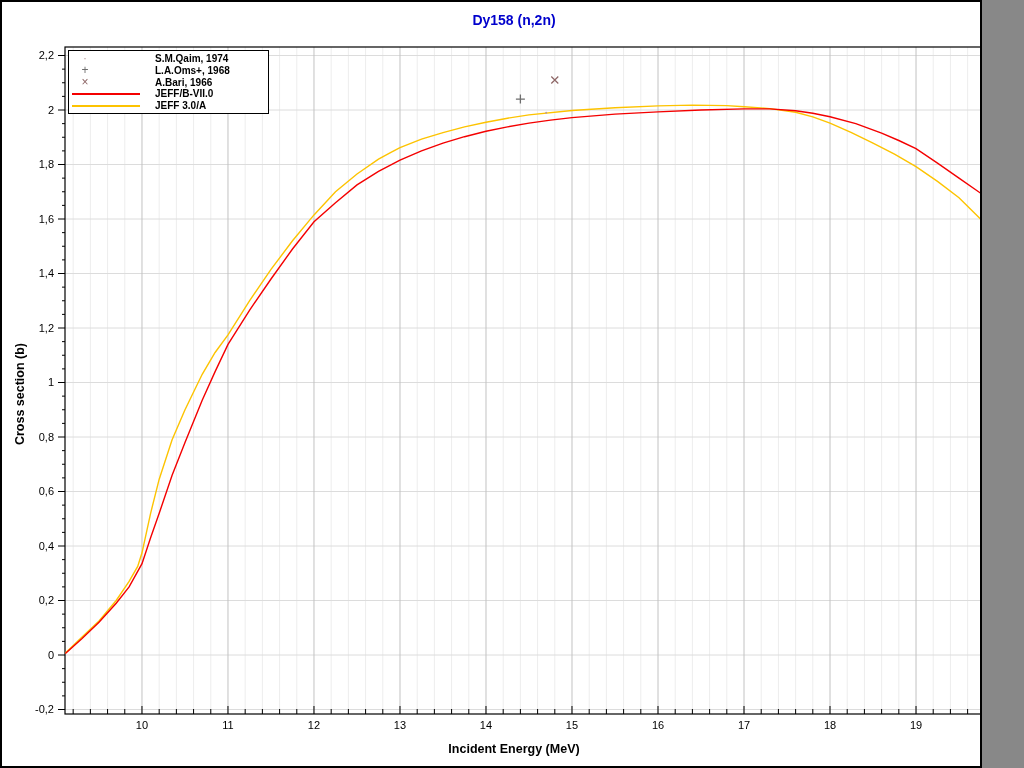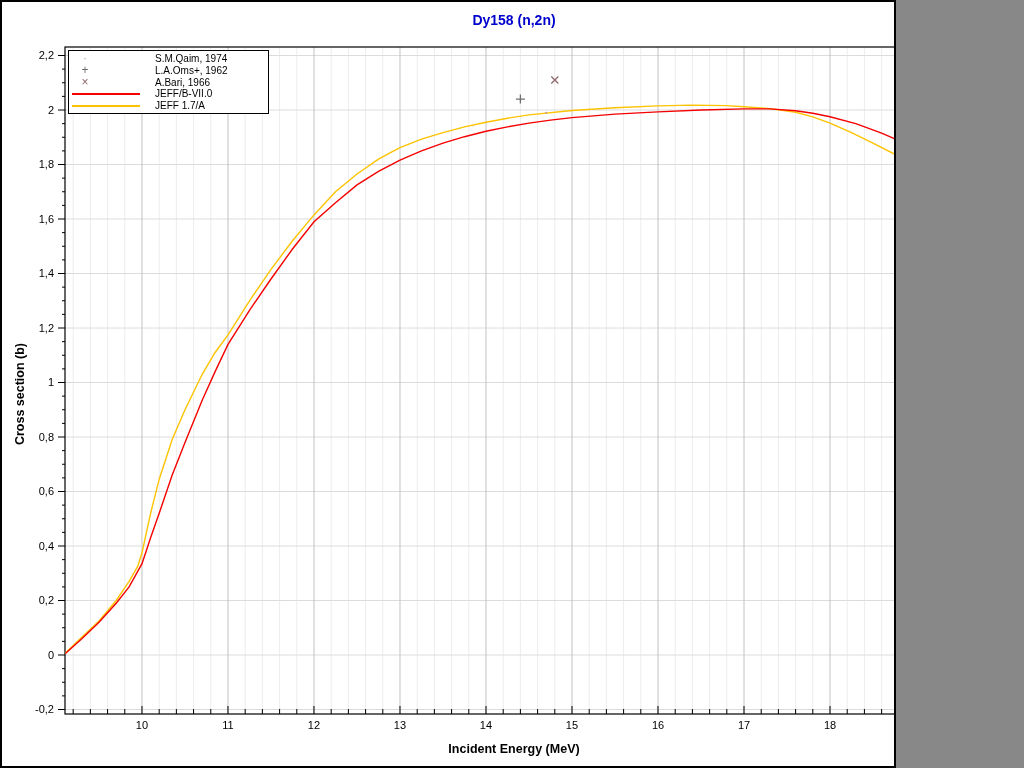--- a/index.html
+++ b/index.html
@@ -1,18 +1,18 @@
 <!DOCTYPE html>
 <html><head>
 <meta charset="utf-8">
 <style>
   html,body{margin:0;padding:0;background:#888;}
   #screen{
     position:relative;
-    width:896px;height:768px;
+    width:982px;height:768px;
     background:#ffffff;
     border:2px solid #000;
     box-sizing:border-box;
     font-family:"Liberation Sans","DejaVu Sans",sans-serif;
     overflow:hidden;
   }
   #chart-title{
     position:absolute;top:10px;left:0;width:1024px;
     text-align:center;font-size:14px;font-weight:bold;
   }
@@ -35,21 +35,21 @@
     padding-top:2px;
   }
   .legend-row{position:relative;height:11.8px;line-height:11.8px;}
   .legend-marker{
     position:absolute;left:6px;width:20px;text-align:center;
     font-size:12px;line-height:11.8px;
   }
   .legend-line{
     position:absolute;left:3px;top:5px;width:68px;height:2px;
   }
-  .legend-label{position:absolute;left:86px;white-space:nowrap;}
+  .legend-label{position:absolute;left:86px;white-space:nowrap;font-weight:bold;}
 </style>
 </head>
 <body>
 
 <div id="screen">
   <div id="chart-title" style="color: rgb(0, 0, 204);">Dy158 (n,2n)</div>
   <svg id="plot-svg" width="1024" height="768">
       <line x1="71.1704524638211" y1="45" x2="71.1704524638211" y2="712" stroke="#ededed" stroke-width="1"></line>
       <line x1="88.37140501923429" y1="45" x2="88.37140501923429" y2="712" stroke="#ededed" stroke-width="1"></line>
       <line x1="105.5723575746473" y1="45" x2="105.5723575746473" y2="712" stroke="#ededed" stroke-width="1"></line>
@@ -252,30 +252,30 @@
       <path d="M513.8952189045613,97.10213669975894H522.8952189045613M518.3952189045613,92.60213669975894V101.60213669975894" stroke="#6e6e6e" stroke-width="1.3" fill="none"></path>
       <path d="M549.2971240153875,74.52708665277612L556.2971240153875,81.52708665277612M549.2971240153875,81.52708665277612L556.2971240153875,74.52708665277612" stroke="#8d6666" stroke-width="1.2" fill="none"></path>
     </svg>
   <div id="legend">
       <div class="legend-row">
         <span class="legend-marker" style="color: rgb(184, 156, 156);">·</span>
         <span class="legend-label">S.M.Qaim, 1974</span>
       </div>
       <div class="legend-row">
         <span class="legend-marker" style="color: rgb(110, 110, 110);">+</span>
-        <span class="legend-label">L.A.Oms+, 1962</span>
+        <span class="legend-label">L.A.Oms+, 1968</span>
       </div>
       <div class="legend-row">
         <span class="legend-marker" style="color: rgb(141, 102, 102);">×</span>
         <span class="legend-label">A.Bari, 1966</span>
       </div>
       <div class="legend-row">
         <div class="legend-line" style="background: rgb(244, 0, 0);"></div>
         <span class="legend-label">JEFF/B-VII.0</span>
       </div>
       <div class="legend-row">
         <div class="legend-line" style="background: rgb(253, 195, 0);"></div>
-        <span class="legend-label">JEFF 1.7/A</span>
+        <span class="legend-label">JEFF 3.0/A</span>
       </div>
     </div>
   <div id="xaxis-title">Incident Energy (MeV)</div>
   <div id="yaxis-title">Cross section (b)</div>
 </div>
 
 </body></html>

